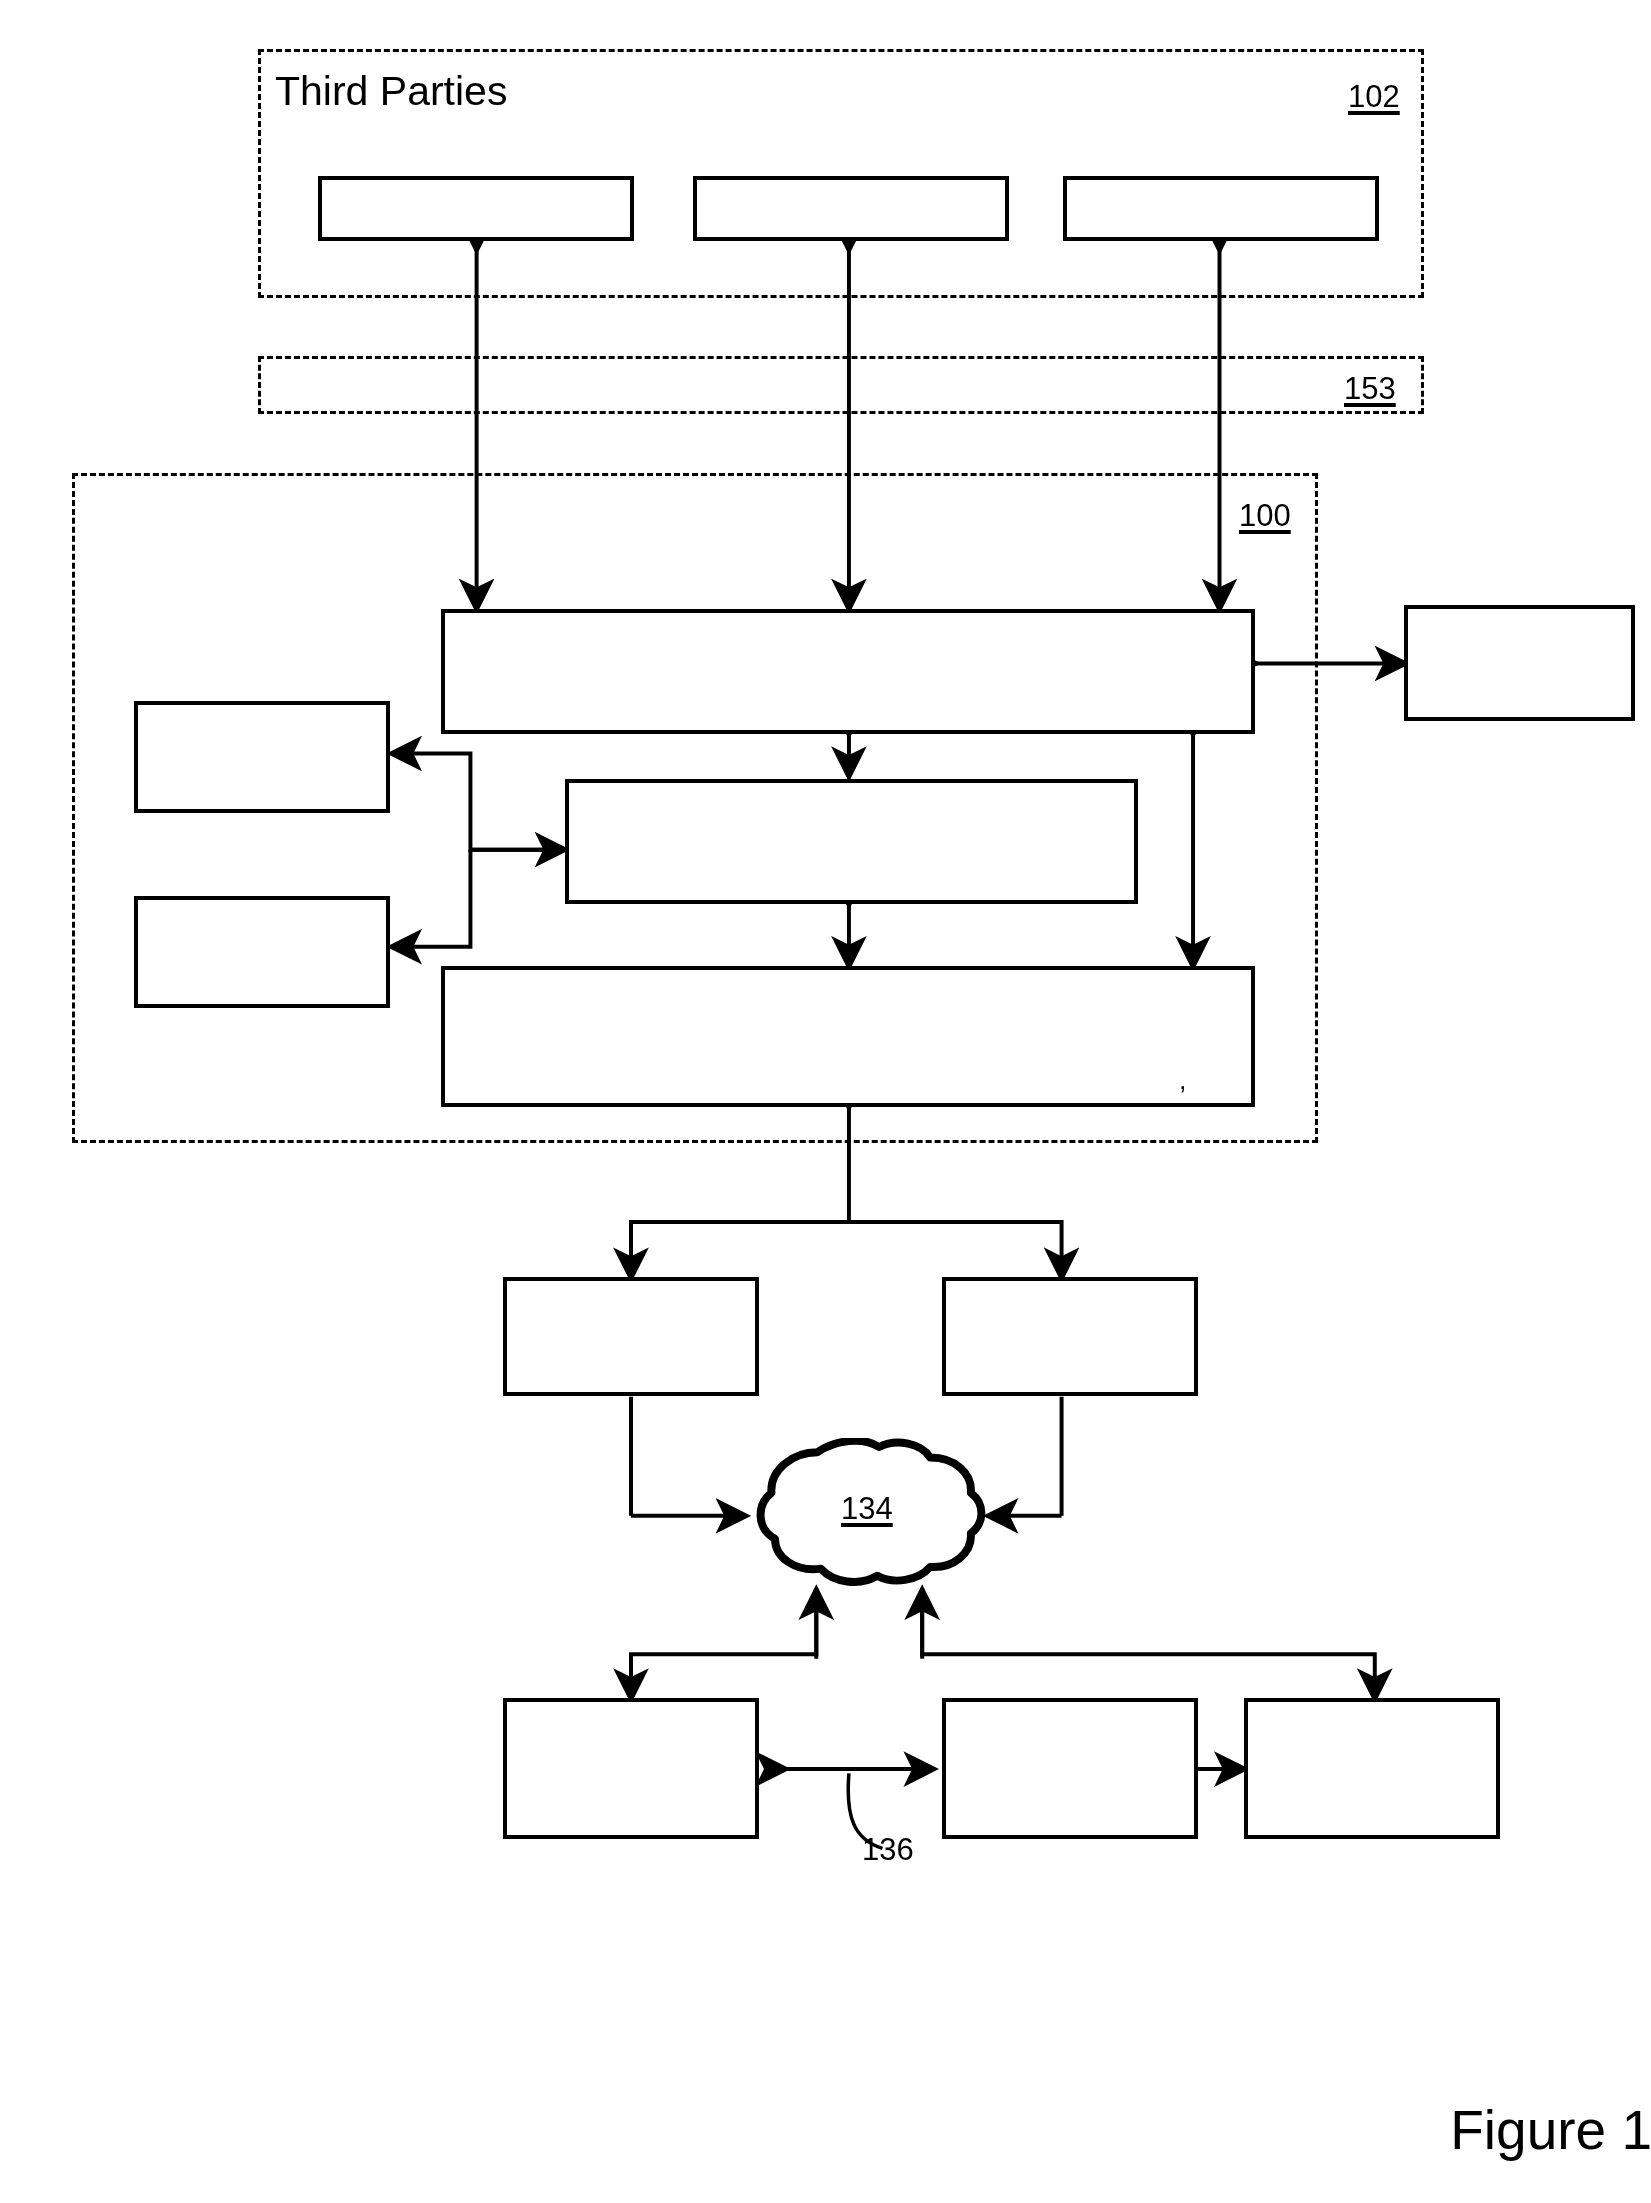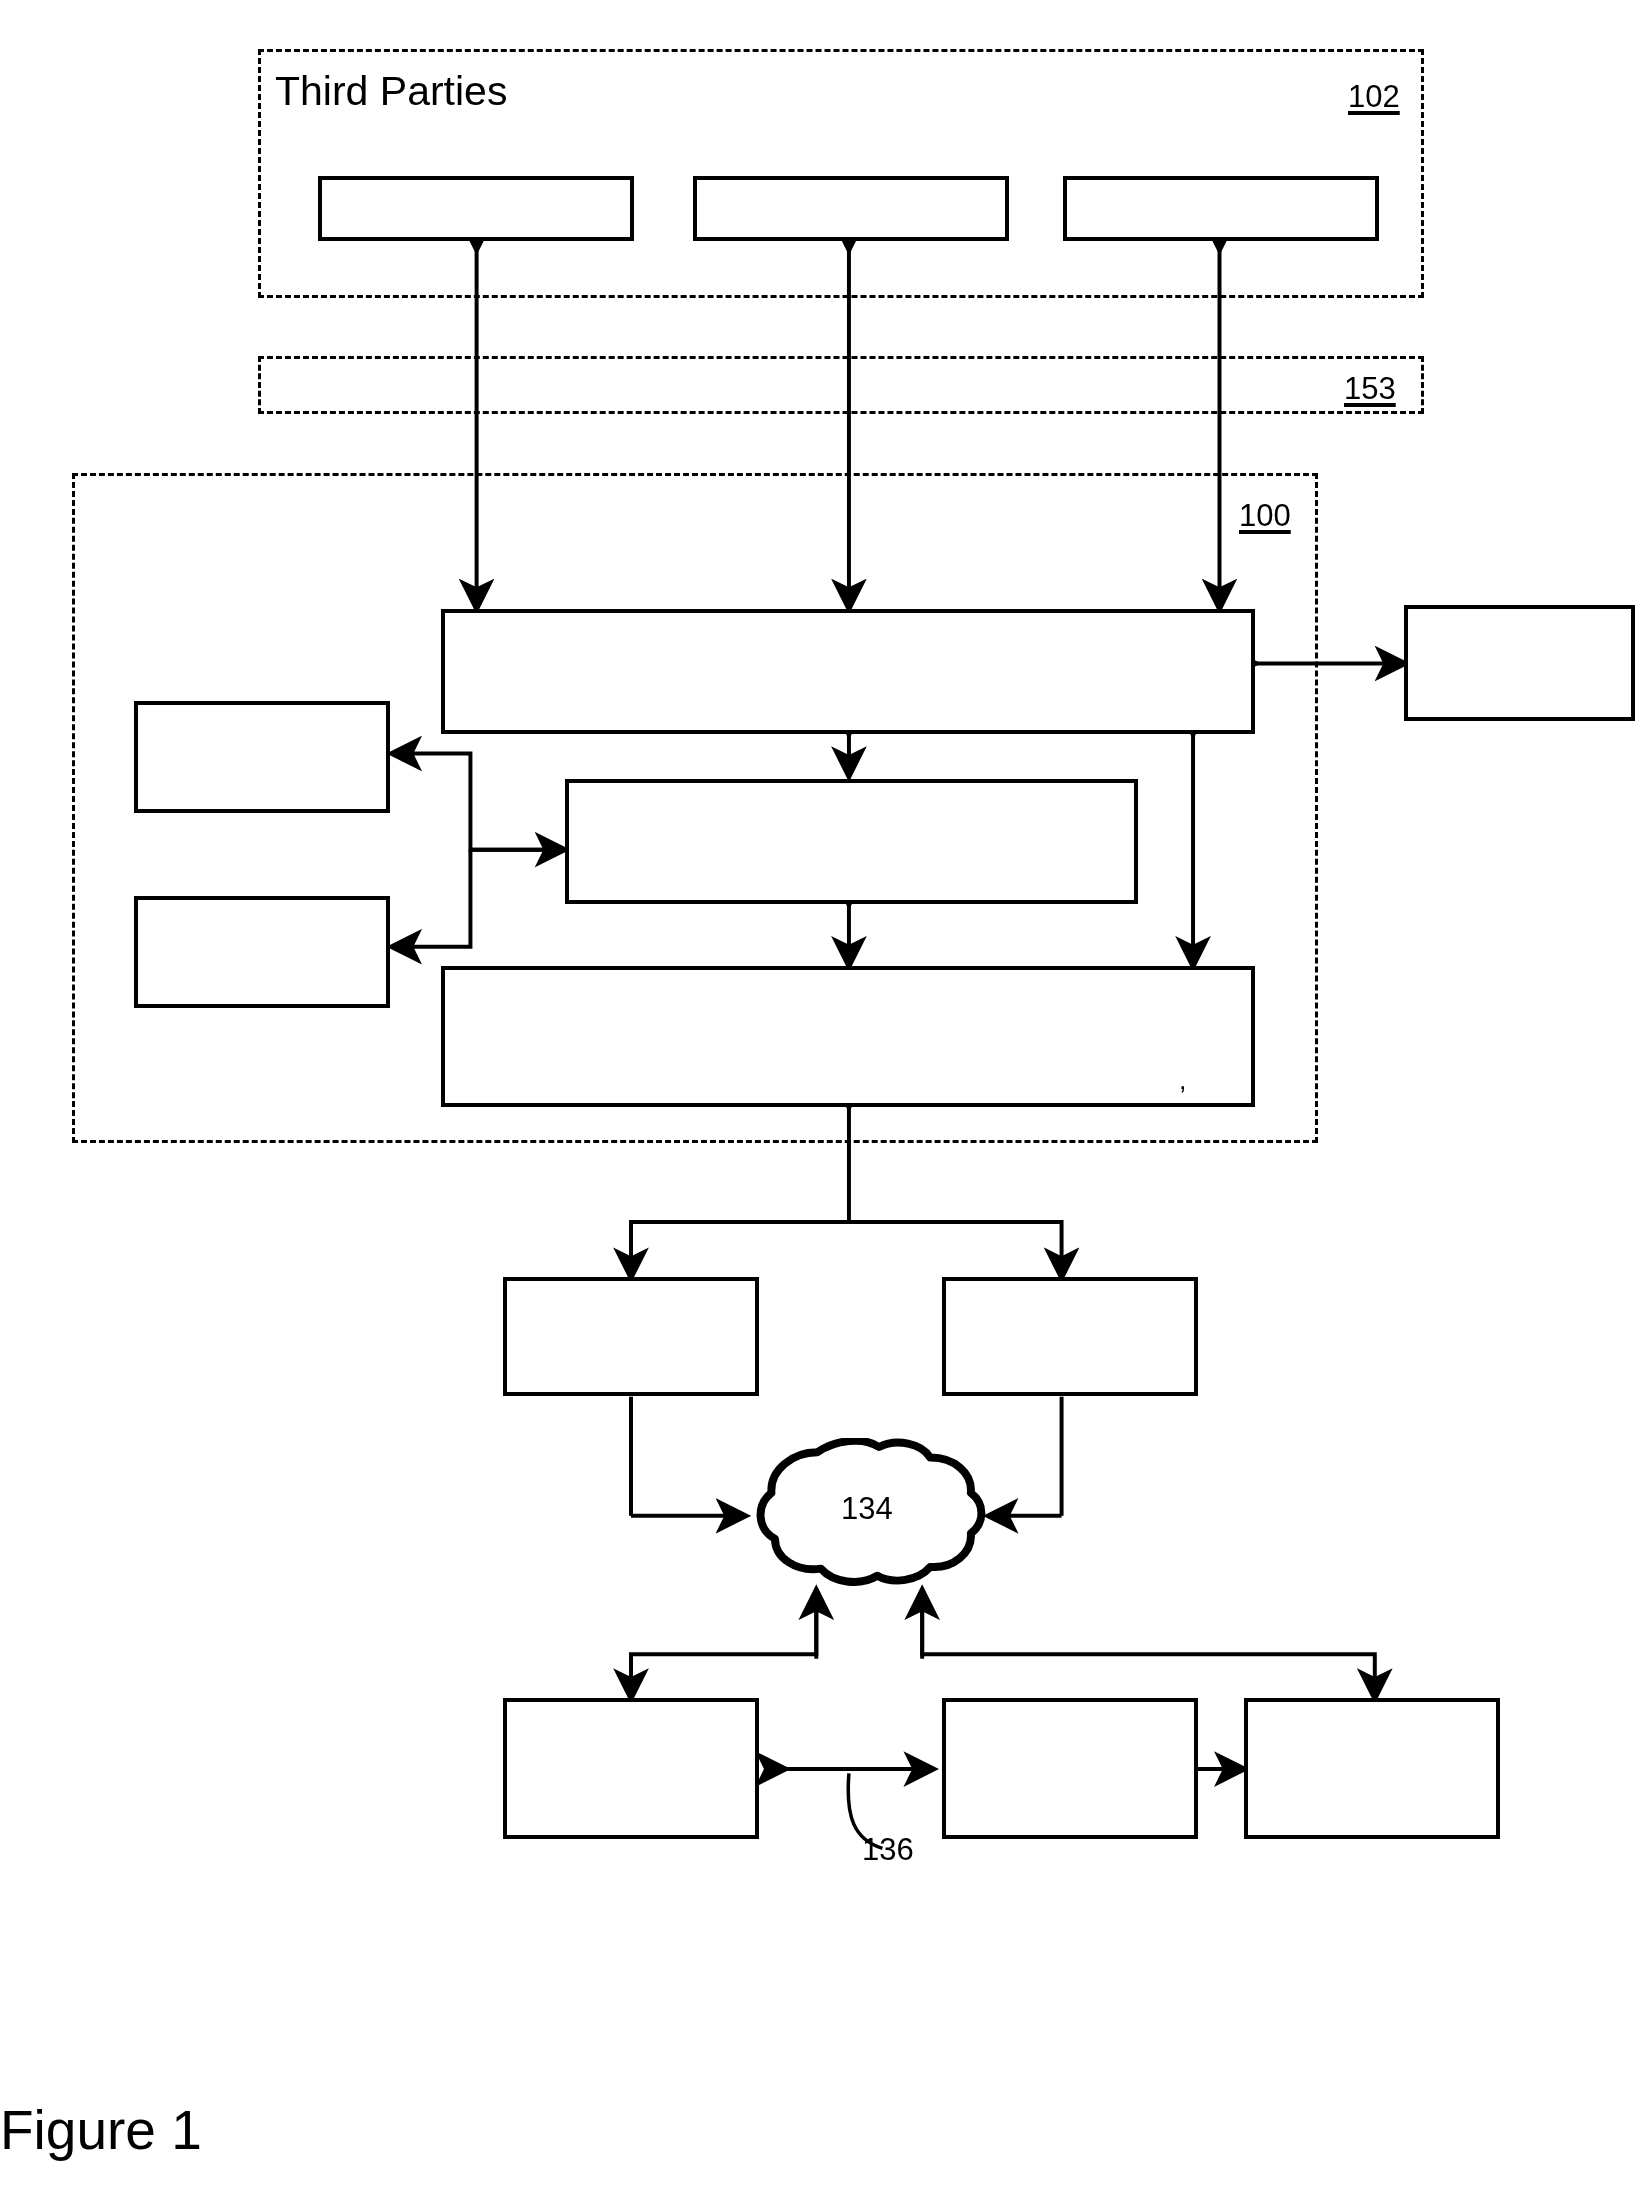--- a/index.html
+++ b/index.html
@@ -39,20 +39,21 @@
     position: absolute;
     font-size: 31px;
     line-height: 39px;
     white-space: pre;
     letter-spacing: 0px;
   }
   .ref-num {
     position: absolute;
     font-size: 31px;
     line-height: 35px;
+    text-decoration: underline;
     text-underline-offset: 4.4px;
     text-decoration-thickness: 3.5px;
   }
   .region-ref {
     position: absolute;
     font-size: 31px;
     line-height: 35px;
     text-decoration: underline;
     text-underline-offset: 4.4px;
     text-decoration-thickness: 3.5px;
@@ -84,21 +85,21 @@
     z-index: 8;
     pointer-events: none;
   }
 
   
   #figure-caption {
     position: absolute;
     left: 0;
     top: 2098px;
     width: 1652px;
-    text-align: left;
+    text-align: right;
     font-size: 55px;
     line-height: 65px;
   }
   .stray-mark {
     position: absolute;
     font-size: 26.5px;
     line-height: 26.5px;
     z-index: 6;
   }
 </style>

